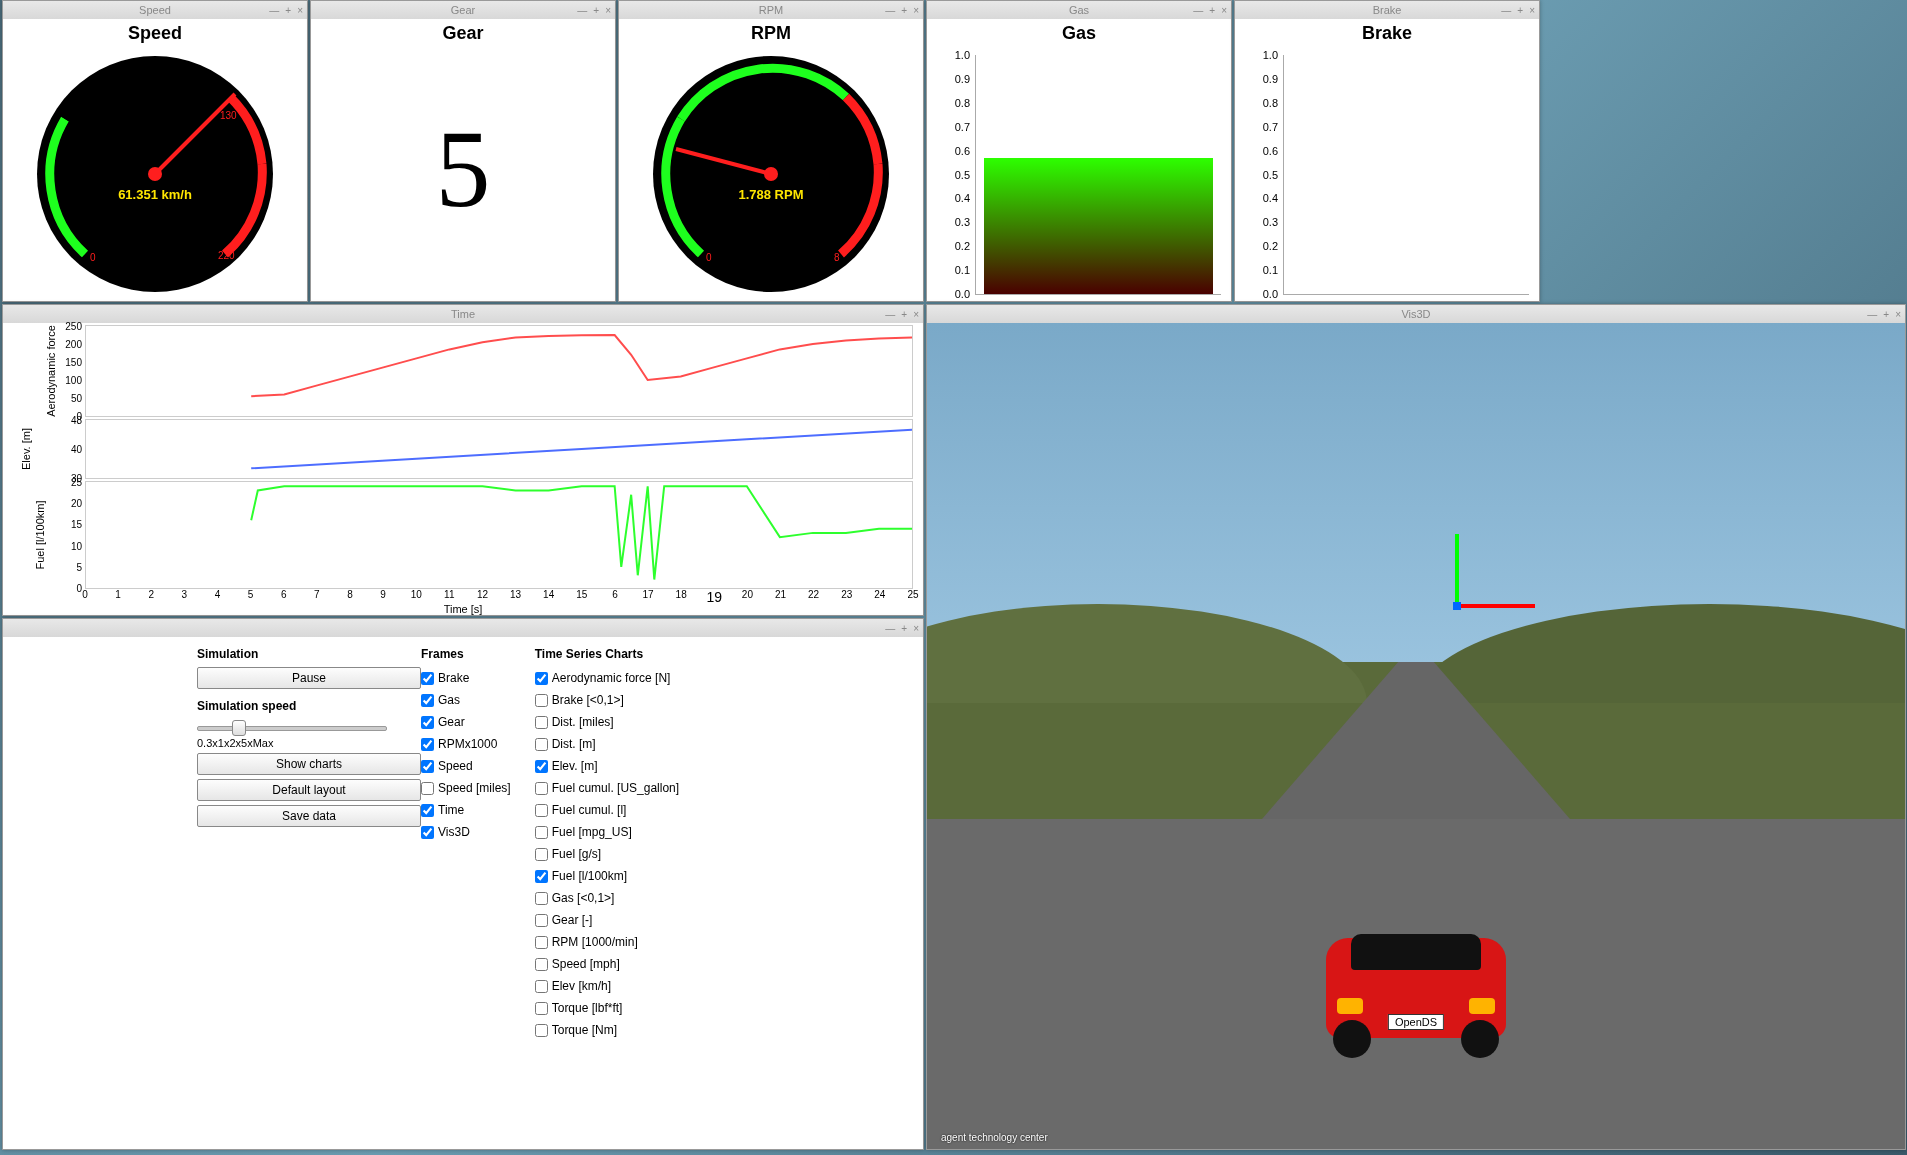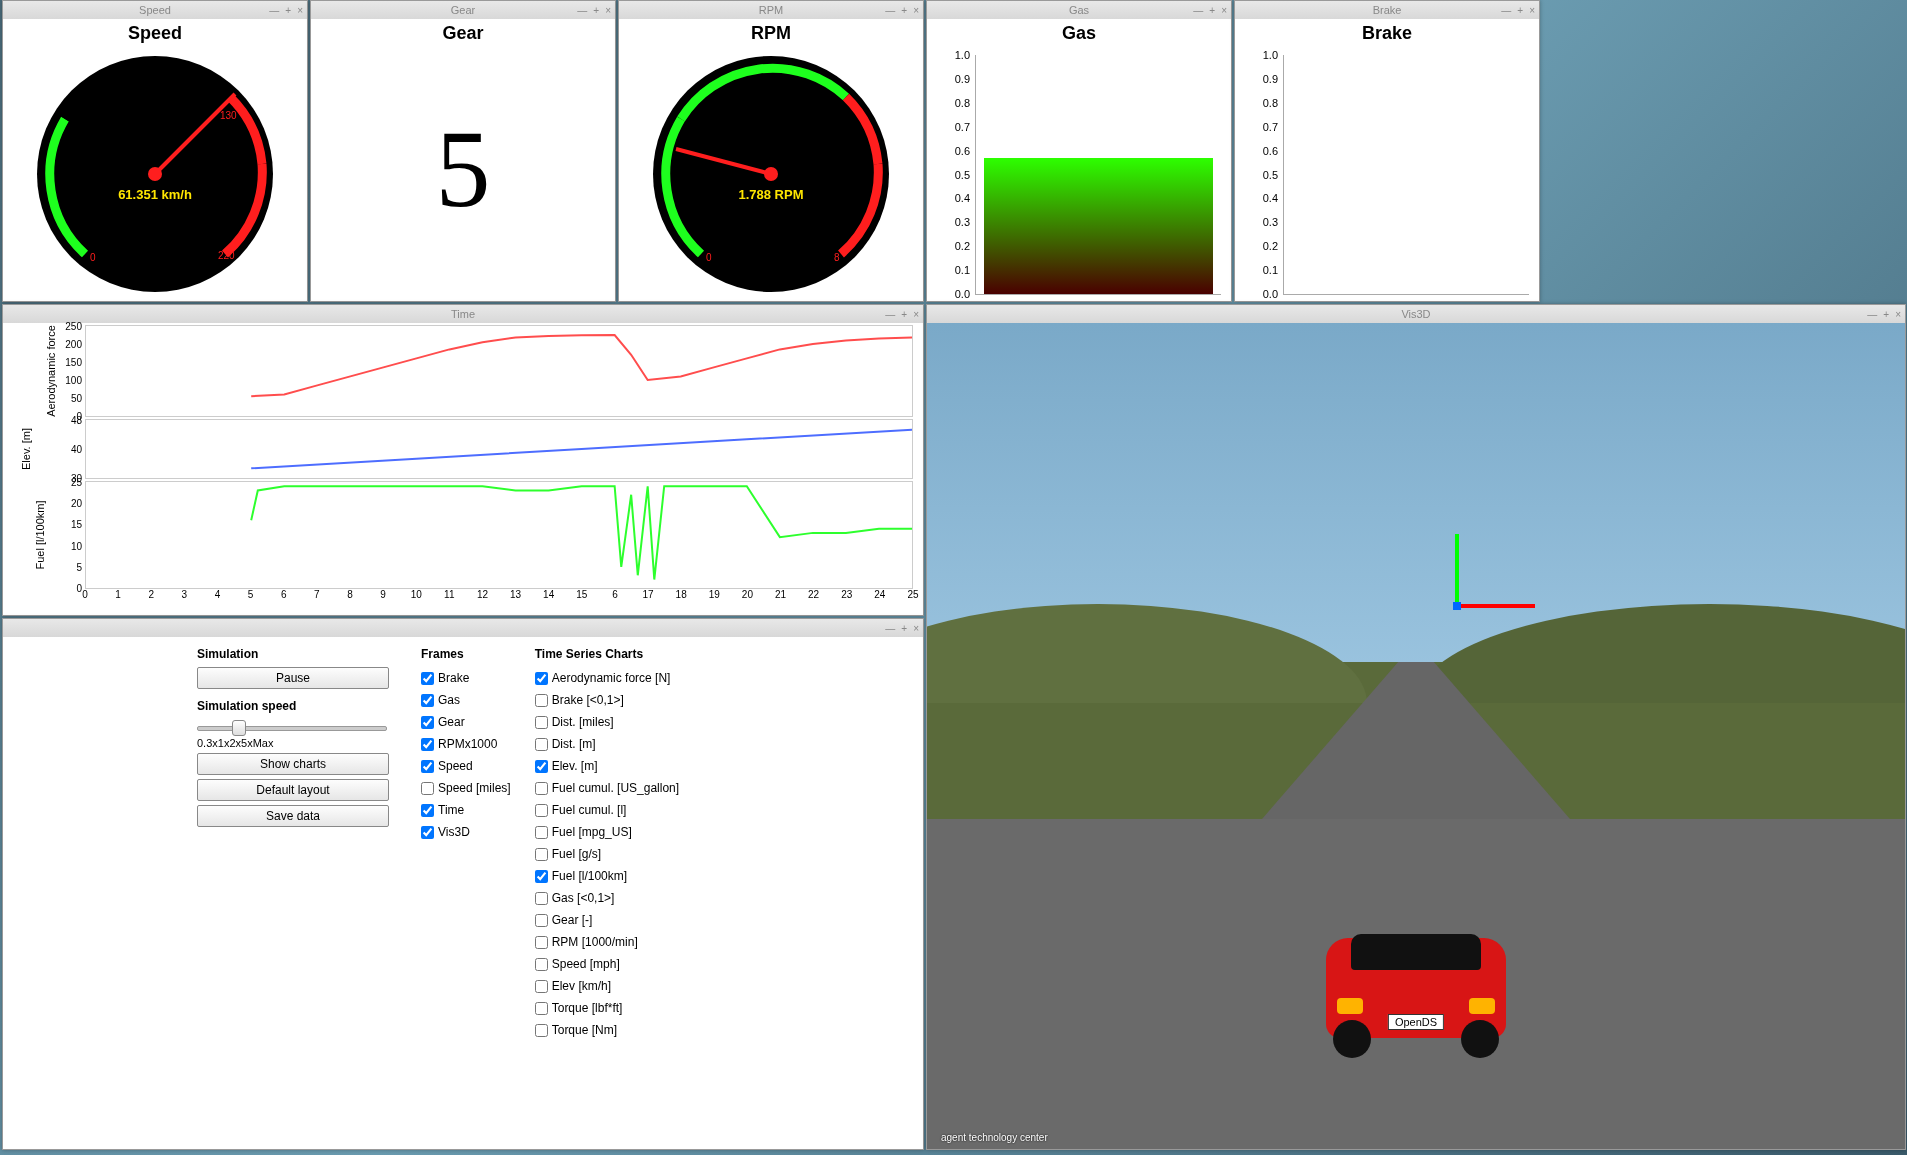--- a/index.html
+++ b/index.html
@@ -14,21 +14,21 @@
 .gauge-wrap{display:flex;justify-content:center;align-items:center;height:calc(100% - 30px)}
 .gauge{position:relative}
 
 .bar-area{position:absolute;left:48px;right:10px;top:36px;bottom:6px;border-left:1px solid #aaa;border-bottom:1px solid #aaa}
 .bar-fill{position:absolute;left:8px;right:8px;bottom:0;background:linear-gradient(to top,#4a0000,#2dff00)}
 .ytick{position:absolute;right:100%;padding-right:6px;font-size:11px;transform:translateY(50%);white-space:nowrap}
 
 .db-body{padding:10px 14px;display:flex;gap:24px;font-size:12px}
 .db-col{display:flex;flex-direction:column;gap:4px}
 .db-hdr{font-weight:bold;margin-bottom:2px}
-.db-btn{background:linear-gradient(#fdfdfd,#e6e6e6);border:1px solid #888;border-radius:2px;padding:3px 0;text-align:center;cursor:pointer;font-size:12px;width:190px}
+.db-btn{background:linear-gradient(#fdfdfd,#e6e6e6);border:1px solid #888;border-radius:2px;padding:3px 16px;text-align:center;cursor:pointer;font-size:12px;width:190px}
 .chk{display:flex;align-items:center;gap:4px;font-size:12px;white-space:nowrap}
 .chk input{margin:0}
 .slider-row{position:relative;width:190px;height:16px}
 .slider-track{position:absolute;top:7px;left:0;right:0;height:3px;background:#ccc;border:1px solid #999;border-radius:2px}
 .slider-thumb{position:absolute;top:1px;width:12px;height:14px;background:linear-gradient(#fff,#ddd);border:1px solid #888;border-radius:3px;transform:translateX(-50%)}
 .slider-lbls{display:flex;width:190px;font-size:11px;margin-top:-2px}
 
 .tchart{position:absolute;left:0;right:0}
 .tchart .ylabel{position:absolute;left:2px;top:50%;transform:translateY(-50%) rotate(-90deg);transform-origin:center;font-size:11px;white-space:nowrap}
 .tchart .plot{position:absolute;left:82px;right:10px;top:0;bottom:0;border:1px solid #ccc;background:#fff}
@@ -185,20 +185,21 @@
 <div class="panel" style="left:2px;top:304px;width:920px;height:310px">
   <div class="titlebar">
       <span class="t">Time</span>
     <div class="wbtns">
         <span class="wbtn">—</span>
         <span class="wbtn">+</span>
         <span class="wbtn">×</span>
       </div>
     </div>
   <div class="body" id="time-body">
+    <div style="position:absolute;bottom:0;left:0;right:0;text-align:center;font-size:11px">Time [s]</div>
   <div class="tchart" style="top: 2px; height: 92px;">
         <div class="ylabel">Aerodynamic force</div>
         <div class="plot"><div class="ttick" style="right: calc(100% + 4px); bottom: 0%;">0</div><div class="ttick" style="right: calc(100% + 4px); bottom: 20%;">50</div><div class="ttick" style="right: calc(100% + 4px); bottom: 40%;">100</div><div class="ttick" style="right: calc(100% + 4px); bottom: 60%;">150</div><div class="ttick" style="right: calc(100% + 4px); bottom: 80%;">200</div><div class="ttick" style="right: calc(100% + 4px); bottom: 100%;">250</div><svg width="100%" height="100%" preserveAspectRatio="none" viewBox="0 0 100 100">
             <path d="M20 78 L24 76 L28.000000000000004 66 L32 56 L36 46 L40 36 L44 26 L48 18 L52 12.799999999999997 L56.00000000000001 11.200000000000003 L60 10.399999999999991 L64 10 L66 32 L68 60 L72 56 L76 46 L80 36 L84 26 L88 20 L92 16 L96 14 L100 12.799999999999997 " stroke="#ff4d4d" stroke-width="2" fill="none" vector-effect="non-scaling-stroke"></path>
           </svg></div>
       </div>
       <div class="tchart" style="top: 96px; height: 60px;">
         <div class="ylabel">Elev. [m]</div>
         <div class="plot"><div class="ttick" style="right: calc(100% + 4px); bottom: 0%;">30</div><div class="ttick" style="right: calc(100% + 4px); bottom: 50%;">40</div><div class="ttick" style="right: calc(100% + 4px); bottom: 100%;">48</div><svg width="100%" height="100%" preserveAspectRatio="none" viewBox="0 0 100 100">
             <path d="M20 83.33333333333334 L40 66.66666666666667 L60 50 L80 33.33333333333334 L100 16.666666666666657 " stroke="#4d6dff" stroke-width="2" fill="none" vector-effect="non-scaling-stroke"></path>
@@ -223,21 +224,21 @@
         <div style="position: absolute; font-size: 10px; transform: translateX(-50%); left: 36%;">9</div>
         <div style="position: absolute; font-size: 10px; transform: translateX(-50%); left: 40%;">10</div>
         <div style="position: absolute; font-size: 10px; transform: translateX(-50%); left: 44%;">11</div>
         <div style="position: absolute; font-size: 10px; transform: translateX(-50%); left: 48%;">12</div>
         <div style="position: absolute; font-size: 10px; transform: translateX(-50%); left: 52%;">13</div>
         <div style="position: absolute; font-size: 10px; transform: translateX(-50%); left: 56%;">14</div>
         <div style="position: absolute; font-size: 10px; transform: translateX(-50%); left: 60%;">15</div>
         <div style="position: absolute; font-size: 10px; transform: translateX(-50%); left: 64%;">6</div>
         <div style="position: absolute; font-size: 10px; transform: translateX(-50%); left: 68%;">17</div>
         <div style="position: absolute; font-size: 10px; transform: translateX(-50%); left: 72%;">18</div>
-        <div style="position: absolute; font-size: 10px; transform: translateX(-50%); left: 76%;">19</div>
+        <div style="position: absolute; font-size: 14px; transform: translateX(-50%); left: 76%;">19</div>
         <div style="position: absolute; font-size: 10px; transform: translateX(-50%); left: 80%;">20</div>
         <div style="position: absolute; font-size: 10px; transform: translateX(-50%); left: 84%;">21</div>
         <div style="position: absolute; font-size: 10px; transform: translateX(-50%); left: 88%;">22</div>
         <div style="position: absolute; font-size: 10px; transform: translateX(-50%); left: 92%;">23</div>
         <div style="position: absolute; font-size: 10px; transform: translateX(-50%); left: 96%;">24</div>
         <div style="position: absolute; font-size: 10px; transform: translateX(-50%); left: 100%;">25</div>
       </div>
     </div>
 </div>
 

